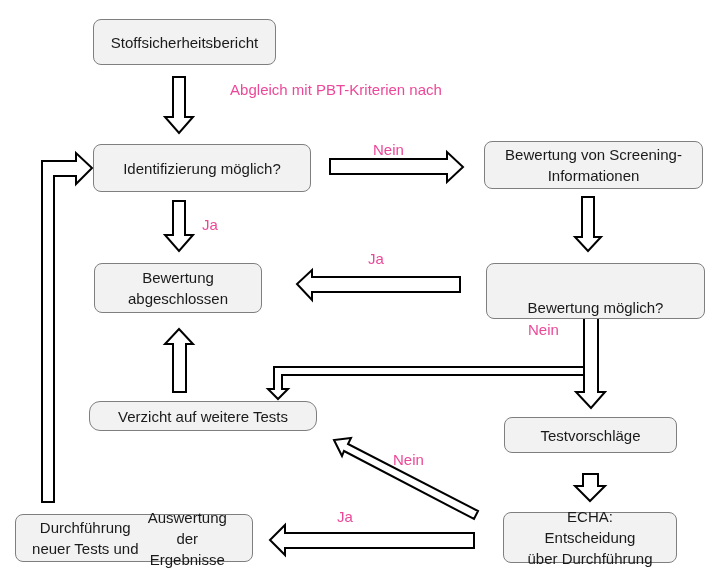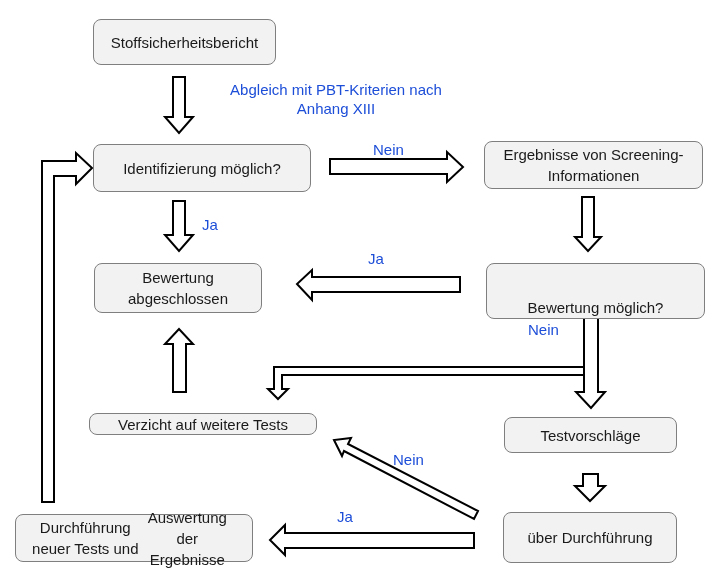--- a/index.html
+++ b/index.html
@@ -4,21 +4,21 @@
 <style>
   html, body { margin: 0; padding: 0; background: #ffffff; }
   body { width: 720px; height: 580px; position: relative; overflow: hidden;
          font-family: "Liberation Sans", sans-serif; color: #1a1a1a; }
   svg.arrows { position: absolute; left: 0; top: 0; width: 720px; height: 580px; }
   .arrow { fill: #ffffff; stroke: #000000; stroke-width: 2; stroke-linejoin: miter; }
   .node { position: absolute; box-sizing: border-box; background: #f2f2f2;
           border: 1px solid #7f7f7f; border-radius: 8px; display: flex;
           align-items: center; justify-content: center; text-align: center;
           font-size: 15px; line-height: 21px; color: #1a1a1a; padding: 0 16px; }
-  .label { position: absolute; font-size: 15px; line-height: 19px; color: #1d4ed8;
+  .label { position: absolute; font-size: 15px; line-height: 19px; color: #ec4899;
            text-align: center; white-space: nowrap; }
 </style>
 </head>
 <body>
 
 <svg class="arrows" viewBox="0 0 720 580" xmlns="http://www.w3.org/2000/svg">
 
   <polygon class="arrow" points="173,77 185,77 185,117 193,117 179,133 165,117 173,117"></polygon>
 
   <polygon class="arrow" points="330,159 447,159 447,152 463,167 447,182 447,174 330,174"></polygon>
@@ -46,53 +46,53 @@
 
 <div class="node" style="left:93px; top:19px; width:183px; height:46px;">
   <span>Stoffsicherheitsbericht</span>
 </div>
 
 <div class="node" style="left:93px; top:144px; width:218px; height:48px;">
   <span>Identifizierung möglich?</span>
 </div>
 
 <div class="node" style="left:484px; top:141px; width:219px; height:48px; flex-direction:column;">
-  <span>Ergebnisse von Screening-</span>
+  <span>Bewertung von Screening-</span>
   <span>Informationen</span>
 </div>
 
 <div class="node" style="left:94px; top:263px; width:168px; height:50px; flex-direction:column;">
   <span>Bewertung</span>
   <span>abgeschlossen</span>
 </div>
 
 <div class="node" style="left:486px; top:263px; width:219px; height:56px;align-items:flex-end;">
   <span>Bewertung möglich?</span>
 </div>
 
-<div class="node" style="left:89px; top:413px; width:228px; height:22px;">
+<div class="node" style="left:89px; top:401px; width:228px; height:30px;border-radius:11px;">
   <span>Verzicht auf weitere Tests</span>
 </div>
 
 <div class="node" style="left:504px; top:417px; width:173px; height:36px;">
   <span>Testvorschläge</span>
 </div>
 
 <div class="node" style="left:503px; top:512px; width:174px; height:51px; flex-direction:column;">
+  <span>ECHA: Entscheidung</span>
   <span>über Durchführung</span>
 </div>
 
 <div class="node" style="left:15px; top:514px; width:238px; height:48px; flex-direction:row;">
   <span>Durchführung neuer Tests und</span>
   <span>Auswertung der Ergebnisse</span>
 </div>
 
 <div class="label" style="left:216px; top:80px; width:240px;">
   <div>Abgleich mit PBT-Kriterien nach</div>
-  <div>Anhang XIII</div>
 </div>
 
 <div class="label" style="left:373px; top:140px;">Nein</div>
 
 <div class="label" style="left:202px; top:215px;">Ja</div>
 
 <div class="label" style="left:368px; top:249px;">Ja</div>
 
 <div class="label" style="left:528px; top:320px;">Nein</div>
 

